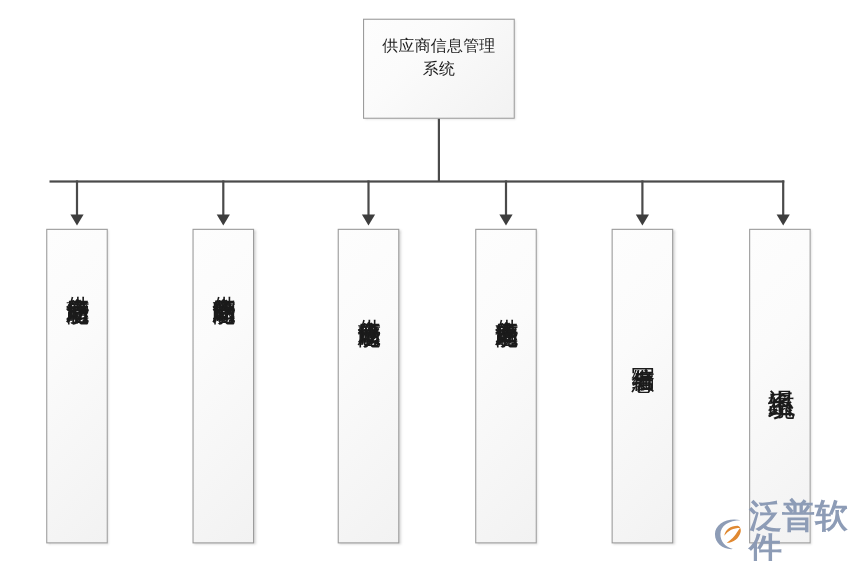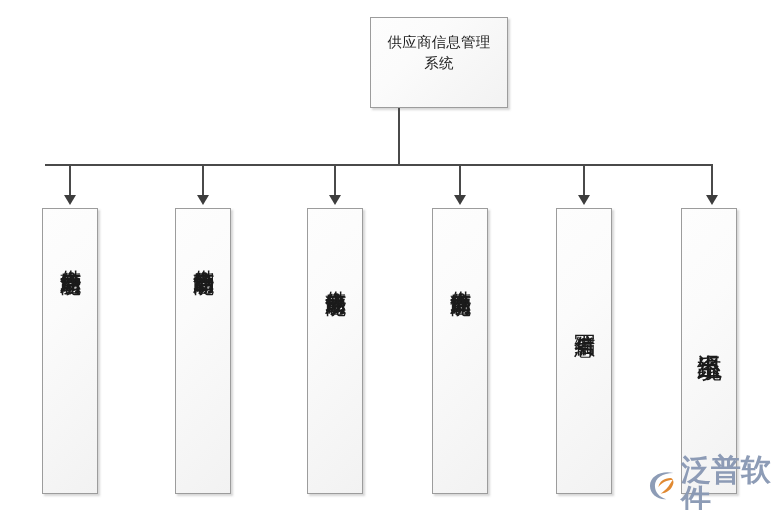--- a/index.html
+++ b/index.html
@@ -24,21 +24,20 @@
     box-sizing: border-box;
     border: 1px solid #9c9c9c;
     background: linear-gradient(135deg, #fdfdfd 0%, #fbfbfb 35%, #f2f2f2 100%);
     box-shadow: 1.5px 1.5px 2px rgba(120,120,120,0.30);
   }
 
   .node-root {
     display: flex;
     justify-content: center;
     align-items: flex-start;
-    margin-left: 40px;
   }
   .root-label {
     display: block;
     width: 100%;
     padding: 14px 12px 0 12px;
     box-sizing: border-box;
     text-align: center;
     font-size: 14.5px;
     line-height: 1.42;
     color: #1c1c1c;

